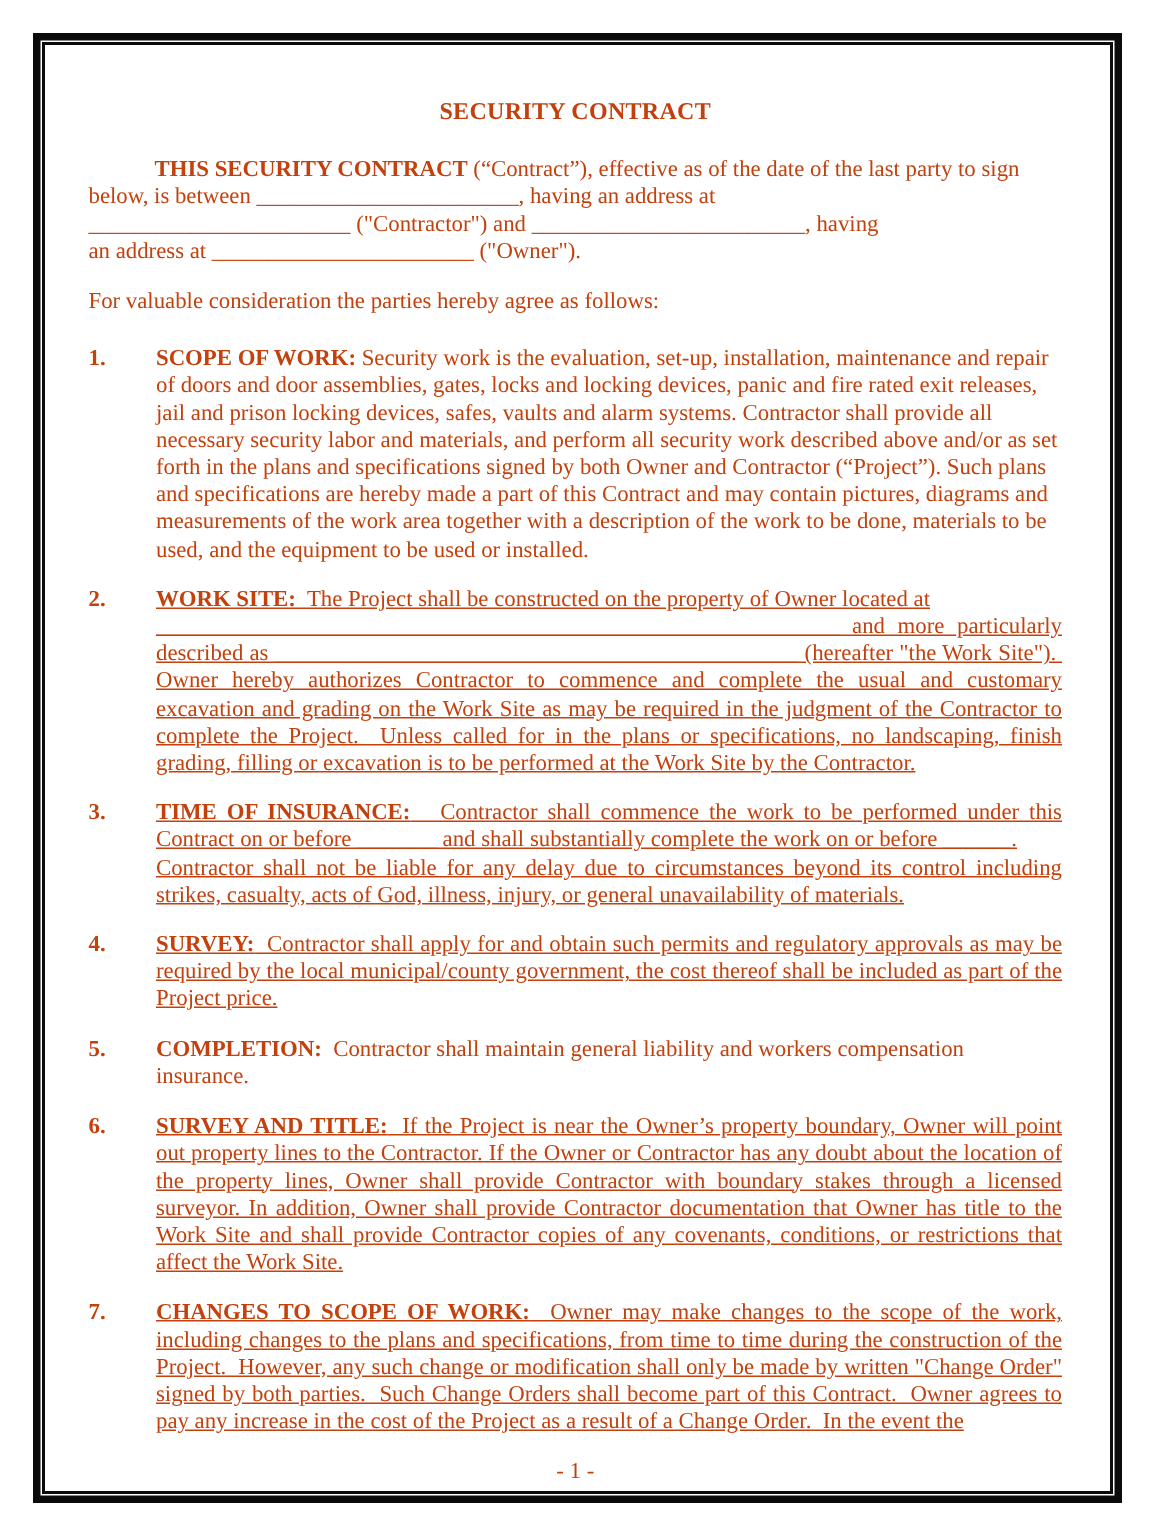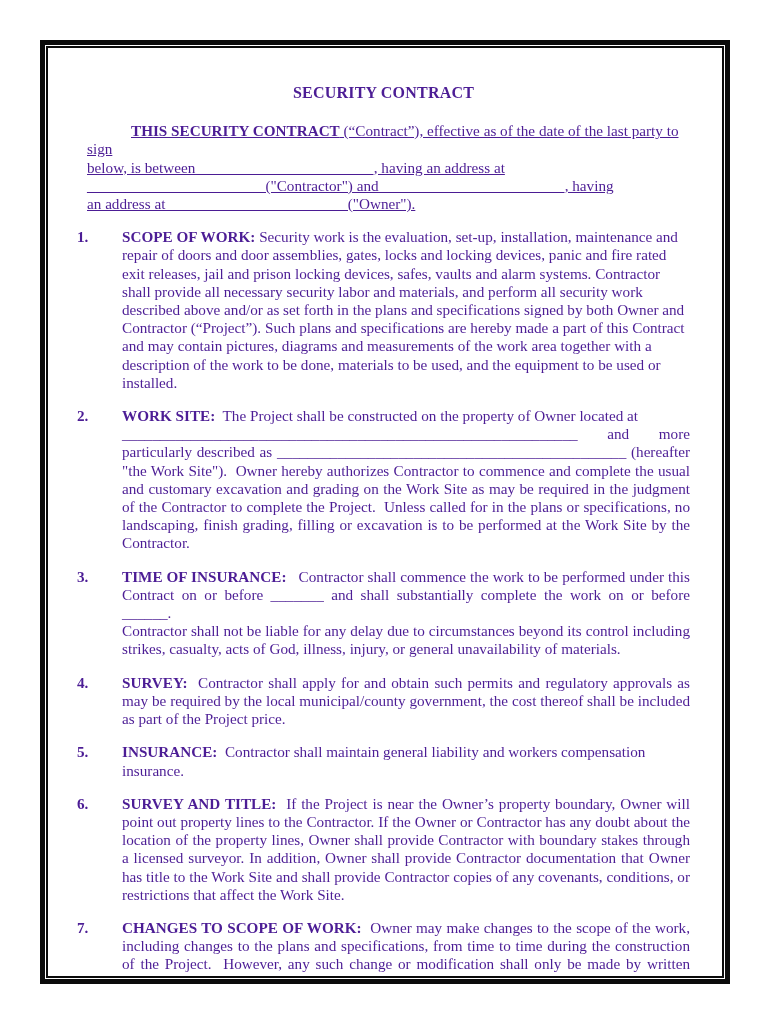--- a/index.html
+++ b/index.html
@@ -1,63 +1,64 @@
 <!DOCTYPE html>
 <html><head>
 <meta charset="utf-8">
 <style>
   html,body{margin:0;padding:0;background:#ffffff;}
   .page{
     width:770px;height:1024px;box-sizing:border-box;
-    padding:40px;background:#ffffff;
+    padding:22px;background:#ffffff;
     font-family:"Liberation Serif","DejaVu Serif",serif;
-    color:#4c1d95;
+    color:#c2410c;
   }
   .frame-outer{
     height:100%;box-sizing:border-box;
     border:5px solid #0b0b0b;padding:1px;display:flex;
   }
   .frame-inner{
     flex:1;box-sizing:border-box;
     border:2px solid #0b0b0b;overflow:hidden;
   }
   .content{
     padding:36px 32px 0 29px;
     font-size:15.2px;line-height:18.2px;
   }
   .doc-title{
     font-size:16px;font-weight:700;text-align:center;
     margin:0 0 20px 0;letter-spacing:0.2px;
   }
   .opening{
-    margin:0 0 15px 10px;text-indent:44px;white-space:pre-line;text-decoration:underline;
+    margin:0 0 15px 0;text-indent:44px;white-space:pre-line;
   }
   .consideration{margin:0 0 20px 0;}
   .section{display:flex;margin:0 0 15px 0;}
   .sec-num{width:45px;flex:none;font-weight:700;}
   .sec-body{flex:1;white-space:pre-line;}
-  .justify .sec-body{text-align:justify;}
+  .justify .sec-body{text-align:justify;text-decoration:underline;}
   .sec-heading{font-weight:700;}
   .page-num{text-align:center;margin-top:6px;}
 </style>
 </head>
 <body>
 
 <div class="page">
   <div class="frame-outer">
     <div class="frame-inner">
       <div class="content">
 
         <h1 class="doc-title">SECURITY CONTRACT</h1>
 
         <p class="opening"><b>THIS SECURITY CONTRACT</b><span> (“Contract”), effective as of the date of the last party to sign
 below, is between _______________________, having an address at
 _______________________ ("Contractor") and ________________________, having
 an address at _______________________ ("Owner").</span></p>
 
+        <p class="consideration">For valuable consideration the parties hereby agree as follows:</p>
 
         <div class="section">
           <div class="sec-num">1.</div>
           <div class="sec-body"><b class="sec-heading">SCOPE OF WORK:</b><span> Security work is the evaluation, set-up, installation, maintenance and repair of doors and door assemblies, gates, locks and locking devices, panic and fire rated exit releases, jail and prison locking devices, safes, vaults and alarm systems. Contractor shall provide all necessary security labor and materials, and perform all security work described above and/or as set forth in the plans and specifications signed by both Owner and Contractor (“Project”). Such plans and specifications are hereby made a part of this Contract and may contain pictures, diagrams and measurements of the work area together with a description of the work to be done, materials to be used, and the equipment to be used or installed.</span></div>
         </div>
 
         <div class="section justify">
           <div class="sec-num">2.</div>
           <div class="sec-body"><b class="sec-heading">WORK SITE:</b><span>&nbsp; The Project shall be constructed on the property of Owner located at
 ____________________________________________________________ and more particularly described as ______________________________________________ (hereafter "the Work Site").&nbsp; Owner hereby authorizes Contractor to commence and complete the usual and customary excavation and grading on the Work Site as may be required in the judgment of the Contractor to complete the Project.&nbsp; Unless called for in the plans or specifications, no landscaping, finish grading, filling or excavation is to be performed at the Work Site by the Contractor.</span></div>
@@ -69,21 +70,21 @@
 Contractor shall not be liable for any delay due to circumstances beyond its control including strikes, casualty, acts of God, illness, injury, or general unavailability of materials.</span></div>
         </div>
 
         <div class="section justify">
           <div class="sec-num">4.</div>
           <div class="sec-body"><b class="sec-heading">SURVEY:</b><span>&nbsp; Contractor shall apply for and obtain such permits and regulatory approvals as may be required by the local municipal/county government, the cost thereof shall be included as part of the Project price.</span></div>
         </div>
 
         <div class="section">
           <div class="sec-num">5.</div>
-          <div class="sec-body"><b class="sec-heading">INSURANCE:</b><span>&nbsp; Contractor shall maintain general liability and workers compensation insurance.</span></div>
+          <div class="sec-body"><b class="sec-heading">COMPLETION:</b><span>&nbsp; Contractor shall maintain general liability and workers compensation insurance.</span></div>
         </div>
 
         <div class="section justify">
           <div class="sec-num">6.</div>
           <div class="sec-body"><b class="sec-heading">SURVEY AND TITLE:</b><span>&nbsp; If the Project is near the Owner’s property boundary, Owner will point out property lines to the Contractor. If the Owner or Contractor has any doubt about the location of the property lines, Owner shall provide Contractor with boundary stakes through a licensed surveyor. In addition, Owner shall provide Contractor documentation that Owner has title to the Work Site and shall provide Contractor copies of any covenants, conditions, or restrictions that affect the Work Site.</span></div>
         </div>
 
         <div class="section justify">
           <div class="sec-num">7.</div>
           <div class="sec-body"><b class="sec-heading">CHANGES TO SCOPE OF WORK:</b><span>&nbsp; Owner may make changes to the scope of the work, including changes to the plans and specifications, from time to time during the construction of the Project.&nbsp; However, any such change or modification shall only be made by written "Change Order" signed by both parties.&nbsp; Such Change Orders shall become part of this Contract.&nbsp; Owner agrees to pay any increase in the cost of the Project as a result of a Change Order.&nbsp; In the event the</span></div>

